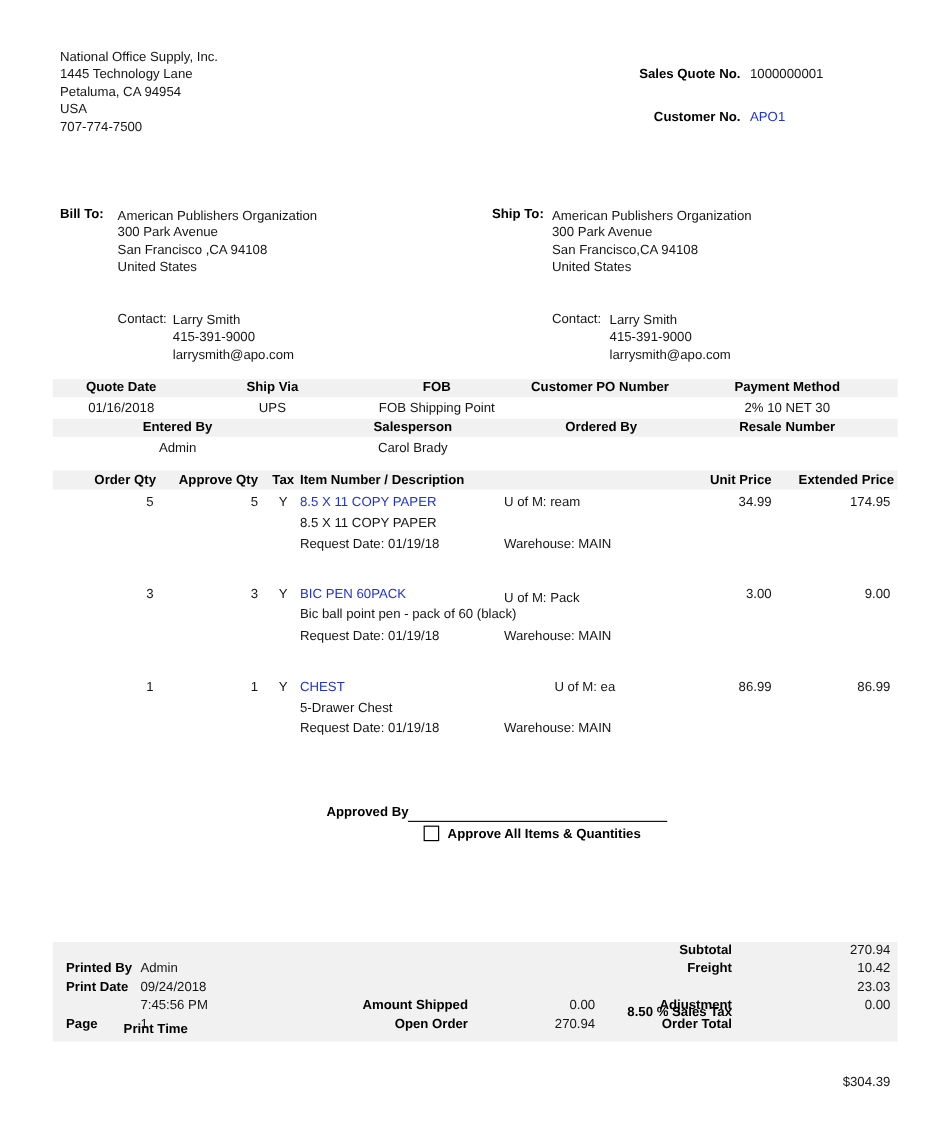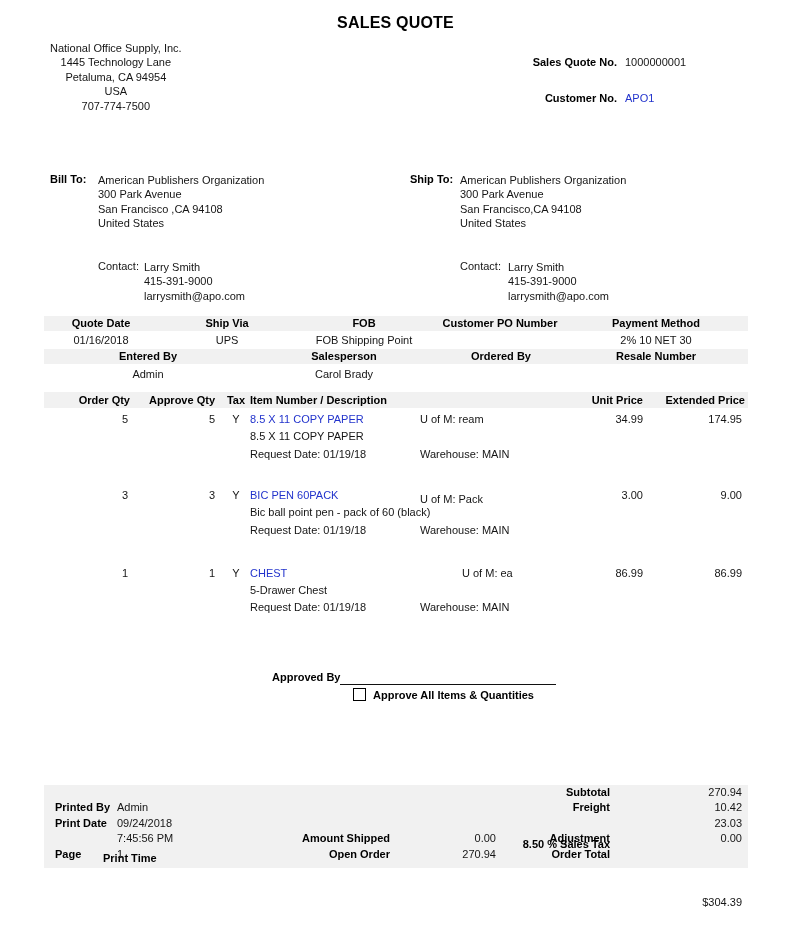--- a/index.html
+++ b/index.html
@@ -16,23 +16,22 @@
   .title { top:14px; left:0; width:791px; text-align:center; font-size:16px; font-weight:bold; letter-spacing:0.2px; color:#000; }
   .cell { position:absolute; white-space:nowrap; }
   .rule { border-top:1.6px solid #111; height:0; }
   .checkbox { width:13px; height:13px; border:1.6px solid #000; background:#fff; }
 </style>
 </head>
 <body>
 
 <div class="page">
 
-  <div class="abs title">SALES QUOTE</div>
 
-  <div class="abs lines" style="left:50px; top:41px;text-align:center;">
+  <div class="abs lines" style="left:50px; top:41px;">
     <div>National Office Supply, Inc.</div>
     <div>1445 Technology Lane</div>
     <div>Petaluma, CA 94954</div>
     <div>USA</div>
     <div>707-774-7500</div>
   </div>
 
   <div class="abs b r" style="left:450px; top:56px; width:167px;">Sales Quote No.</div>
   <div class="abs" style="left:625px; top:56px;">1000000001</div>
   <div class="abs b r" style="left:450px; top:92px; width:167px;">Customer No.</div>

